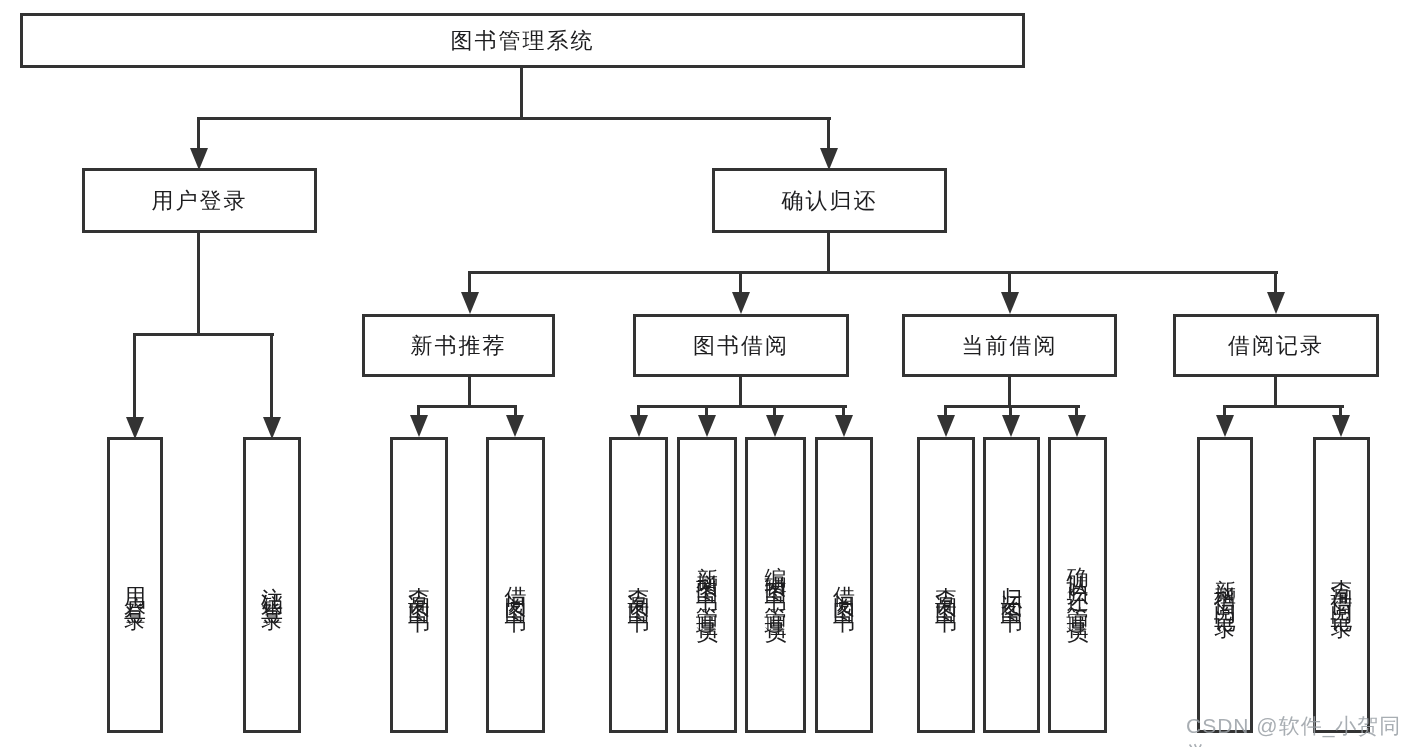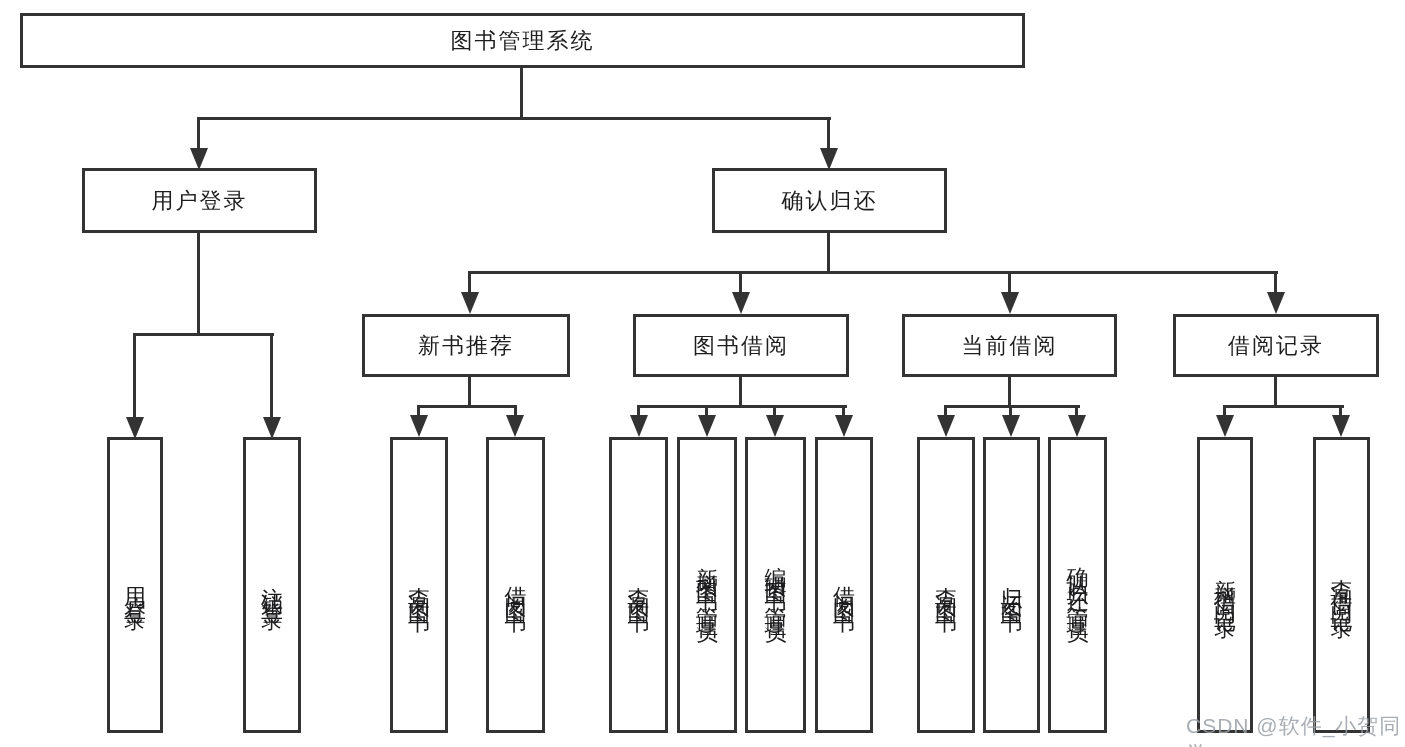--- a/index.html
+++ b/index.html
@@ -63,21 +63,21 @@
   <div class="h" style="left:468px;top:271px;width:810px"></div>
   <div class="v" style="left:468px;top:271px;height:23px"></div>
   <div class="v" style="left:739px;top:271px;height:23px"></div>
   <div class="v" style="left:1008px;top:271px;height:23px"></div>
   <div class="v" style="left:1274px;top:271px;height:23px"></div>
   <div class="a" style="left:461px;top:292px"></div>
   <div class="a" style="left:732px;top:292px"></div>
   <div class="a" style="left:1001px;top:292px"></div>
   <div class="a" style="left:1267px;top:292px"></div>
 
-  <div class="box" style="left:362px;top:314px;width:208px;height:63px">新书推荐</div>
+  <div class="box" style="left:362px;top:314px;width:193px;height:63px">新书推荐</div>
   <div class="box" style="left:902px;top:314px;width:215px;height:63px">当前借阅</div>
   <div class="box" style="left:633px;top:314px;width:216px;height:63px">图书借阅</div>
   <div class="box" style="left:1173px;top:314px;width:206px;height:63px">借阅记录</div>
 
   <div class="v" style="left:468px;top:375px;height:33px"></div>
   <div class="h" style="left:417px;top:405px;width:100px"></div>
   <div class="v" style="left:417px;top:405px;height:12px"></div>
   <div class="v" style="left:514px;top:405px;height:12px"></div>
   <div class="a" style="left:410px;top:415px"></div>
   <div class="a" style="left:506px;top:415px"></div>

